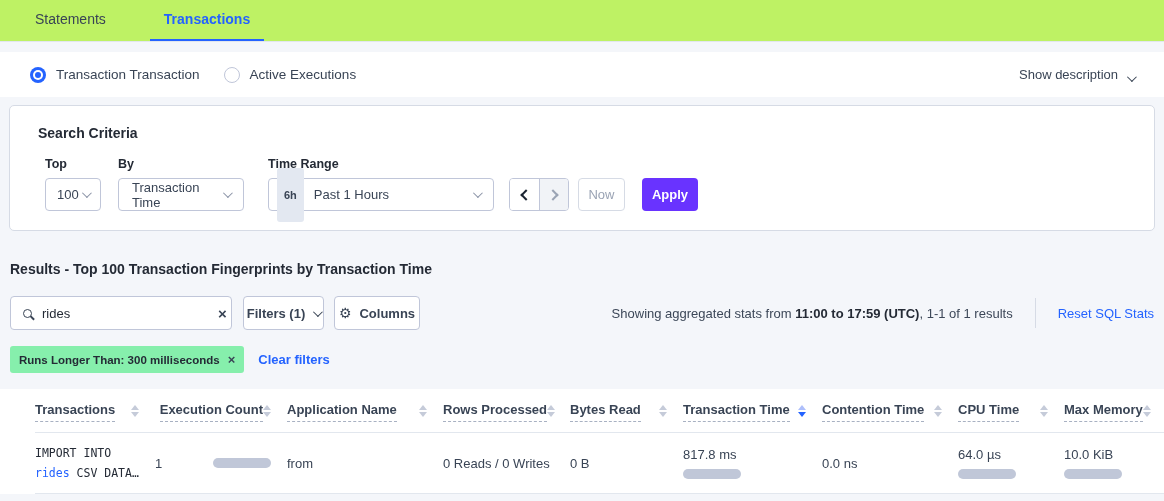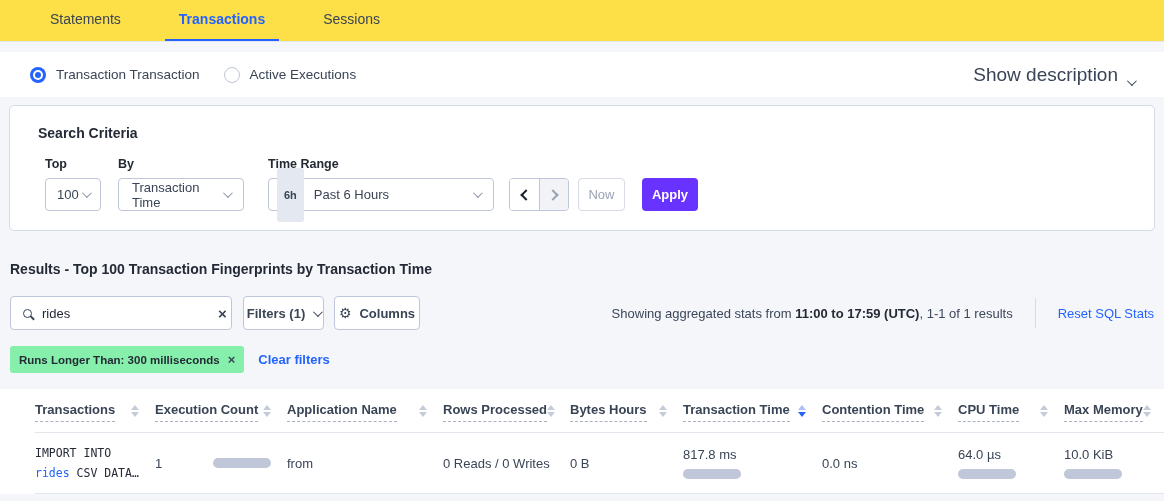--- a/index.html
+++ b/index.html
@@ -1,34 +1,34 @@
 <!DOCTYPE html>
 <html><head>
 <meta charset="utf-8">
 <style>
   * { margin:0; padding:0; box-sizing:border-box; }
   html,body { background:#eef1f6; }
   body { font-family:"Liberation Sans", sans-serif; color:#242a35; }
   .app { width:1164px; height:501px; background:#f4f6fa; overflow:hidden; position:relative; }
 
   
-  .tabbar { background:#fde047; height:42px; display:flex; align-items:flex-end; padding-left:36px; border-bottom:1px solid #e2e7ee; }
+  .tabbar { background:#bef264; height:42px; display:flex; align-items:flex-end; padding-left:21px; border-bottom:1px solid #e2e7ee; }
   .tab { font-size:14px; color:#394455; padding:0 14px 12px 14px; margin-right:30px; cursor:pointer; border-bottom:2px solid transparent; }
   .tab.active { color:#2463ff; font-weight:bold; border-bottom-color:#2463ff; }
 
   
   .mode-row { background:#fff; height:45px; margin-top:10px; display:flex; align-items:center; padding:0 30px; }
   .radio-item { display:flex; align-items:center; margin-right:24px; cursor:pointer; }
   .radio { width:16px; height:16px; border-radius:50%; margin-right:10px; position:relative; }
   .radio.on { background:#2463ff; }
   .radio.on::before { content:''; position:absolute; left:3px; top:3px; width:10px; height:10px; background:#fff; border-radius:50%; }
   .radio.on::after { content:''; position:absolute; left:5px; top:5px; width:6px; height:6px; background:#2463ff; border-radius:50%; }
   .radio.off { background:#fff; border:1px solid #c0c6d9; }
   .radio-label { font-size:13.5px; color:#394455; }
-  .show-desc { margin-left:auto; font-size:19px; color:#394455; display:flex; align-items:flex-end; gap:9px; cursor:pointer; }
+  .show-desc { margin-left:auto; font-size:13px; color:#394455; display:flex; align-items:flex-end; gap:9px; cursor:pointer; }
 
   .chev { width:7px; height:7px; border-right:1.6px solid #394455; border-bottom:1.6px solid #394455; transform:rotate(45deg) translateY(-2px); display:inline-block; }
   .chev.gray { border-color:#8a93a6; }
 
   
   .card { background:#fff; border:1px solid #d6dbe5; border-radius:5px; margin:8px 9px 0 9px; padding:19px 28px 22px 28px; height:126px; }
   .card-title { font-size:14px; font-weight:bold; color:#242a35; }
   .controls { display:flex; align-items:flex-end; margin-top:16px; }
   .field { display:flex; flex-direction:column;margin-left:7px; }
   .field-label { font-size:12.5px; font-weight:bold; color:#242a35; margin-bottom:7px; }
@@ -73,40 +73,39 @@
   .table { background:#fff; margin-top:16px; padding:0 0 0 35px; }
   .thead { display:flex; align-items:flex-start; padding-top:13px; height:44px; border-bottom:1px solid #e2e7ee; }
   .th { display:flex; align-items:flex-start; justify-content:space-between; padding-right:16px; cursor:pointer; }
   .th-label { font-size:13px; font-weight:bold; color:#394455; border-bottom:1px dashed #a8b1c2; padding-bottom:4px; white-space:nowrap; }
   .sort { display:flex; flex-direction:column; gap:2px; margin-top:3px; }
   .tri-up { width:0; height:0; border-left:4px solid transparent; border-right:4px solid transparent; border-bottom:5px solid #c5cbd9; }
   .tri-down { width:0; height:0; border-left:4px solid transparent; border-right:4px solid transparent; border-top:5px solid #c5cbd9; }
   .sort.active .tri-down { border-top-color:#2463ff; }
   .sort.active .tri-up { border-bottom-color:#aebffb; }
 
-  .c1{width:120px;} .c2{width:132px;} .c3{width:156px;} .c4{width:127px;}
+  .c1{width:120px;} .c2{width:132px;justify-content:flex-end;} .c3{width:156px;} .c4{width:127px;}
   .c5{width:113px;} .c6{width:139px;} .c7{width:136px;} .c8{width:106px;} .c9{width:98px;}
 
   .trow { display:flex; align-items:center; height:61px; border-bottom:1px solid #e2e7ee; }
   .td { font-size:13px; color:#394455; }
   .mono { font-family:"DejaVu Sans Mono", monospace; font-size:11.5px; line-height:20px; color:#242a35; white-space:nowrap; cursor:pointer; }
   .mono .hl { color:#2463ff; }
   .bar { height:10px; width:58px; background:#c0c7d8; border-radius:5px; }
   .cell-exec { display:flex; align-items:center; justify-content:space-between; padding-right:16px; }
   .cell-stacked .bar { margin-top:7px; }
 </style>
 </head>
 <body>
 
 <div class="app">
 
   <div class="tabbar">
     <div class="tab">Statements</div>
     <div class="tab active">Transactions</div>
-    <div class="tab">Sessions</div>
   </div>
 
   <div class="mode-row">
     <div class="radio-item">
       <span class="radio on"></span>
       <span class="radio-label">Transaction Transaction</span>
     </div>
     <div class="radio-item">
       <span class="radio off"></span>
       <span class="radio-label">Active Executions</span>
@@ -131,21 +130,21 @@
         <span class="field-label">By</span>
         <div class="select sel-by">
           <span class="grow">Transaction Time</span>
           <span class="chev gray"></span>
         </div>
       </div>
       <div class="field">
         <span class="field-label">Time Range</span>
         <div class="select sel-range">
           <span class="badge-6h">6h</span>
-          <span class="grow">Past 6 Hours</span>
+          <span class="grow">Past 1 Hours</span>
           <span class="chev gray"></span>
         </div>
       </div>
       <div class="arrow-group">
         <div class="arrow-btn">
             <span class="ar left"></span>
           </div>
         <div class="arrow-btn disabled">
             <span class="ar right"></span>
           </div>
@@ -208,21 +207,21 @@
           </span>
       </div>
       <div class="th c4">
         <span class="th-label">Rows Processed</span>
         <span class="sort">
             <span class="tri-up"></span>
             <span class="tri-down"></span>
           </span>
       </div>
       <div class="th c5">
-        <span class="th-label">Bytes Hours</span>
+        <span class="th-label">Bytes Read</span>
         <span class="sort">
             <span class="tri-up"></span>
             <span class="tri-down"></span>
           </span>
       </div>
       <div class="th c6">
         <span class="th-label">Transaction Time</span>
         <span class="sort active">
             <span class="tri-up"></span>
             <span class="tri-down"></span>

